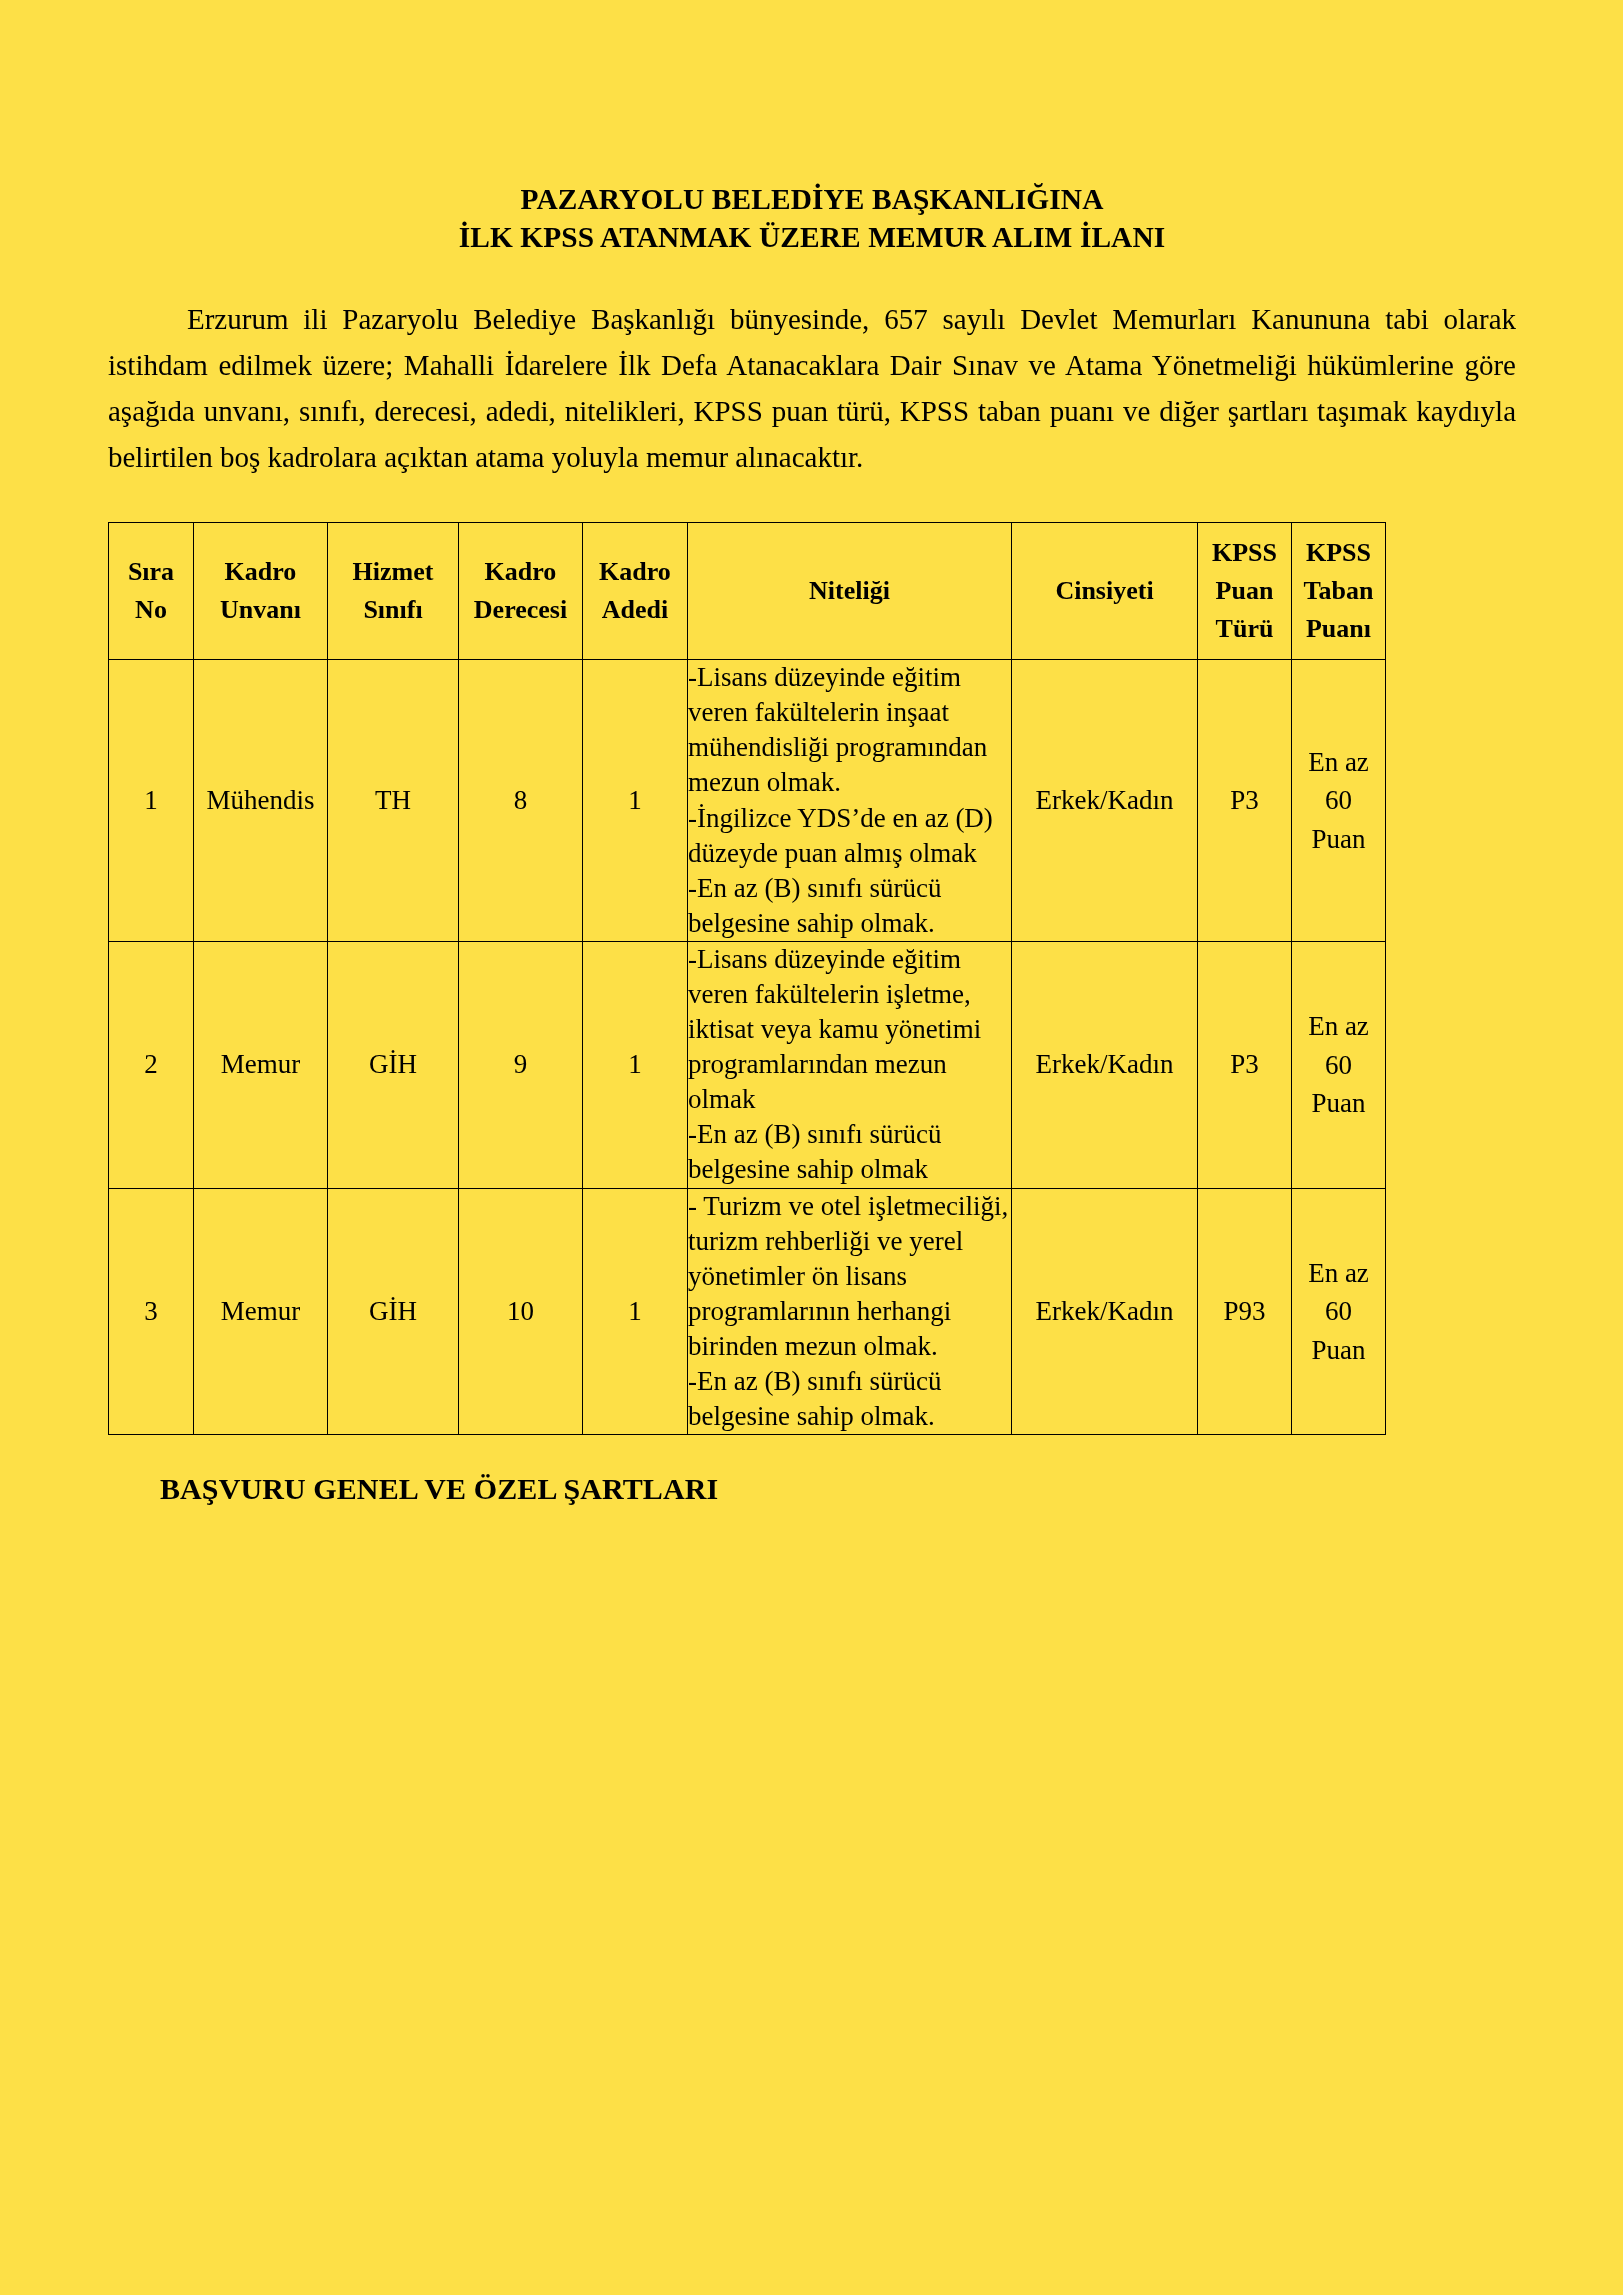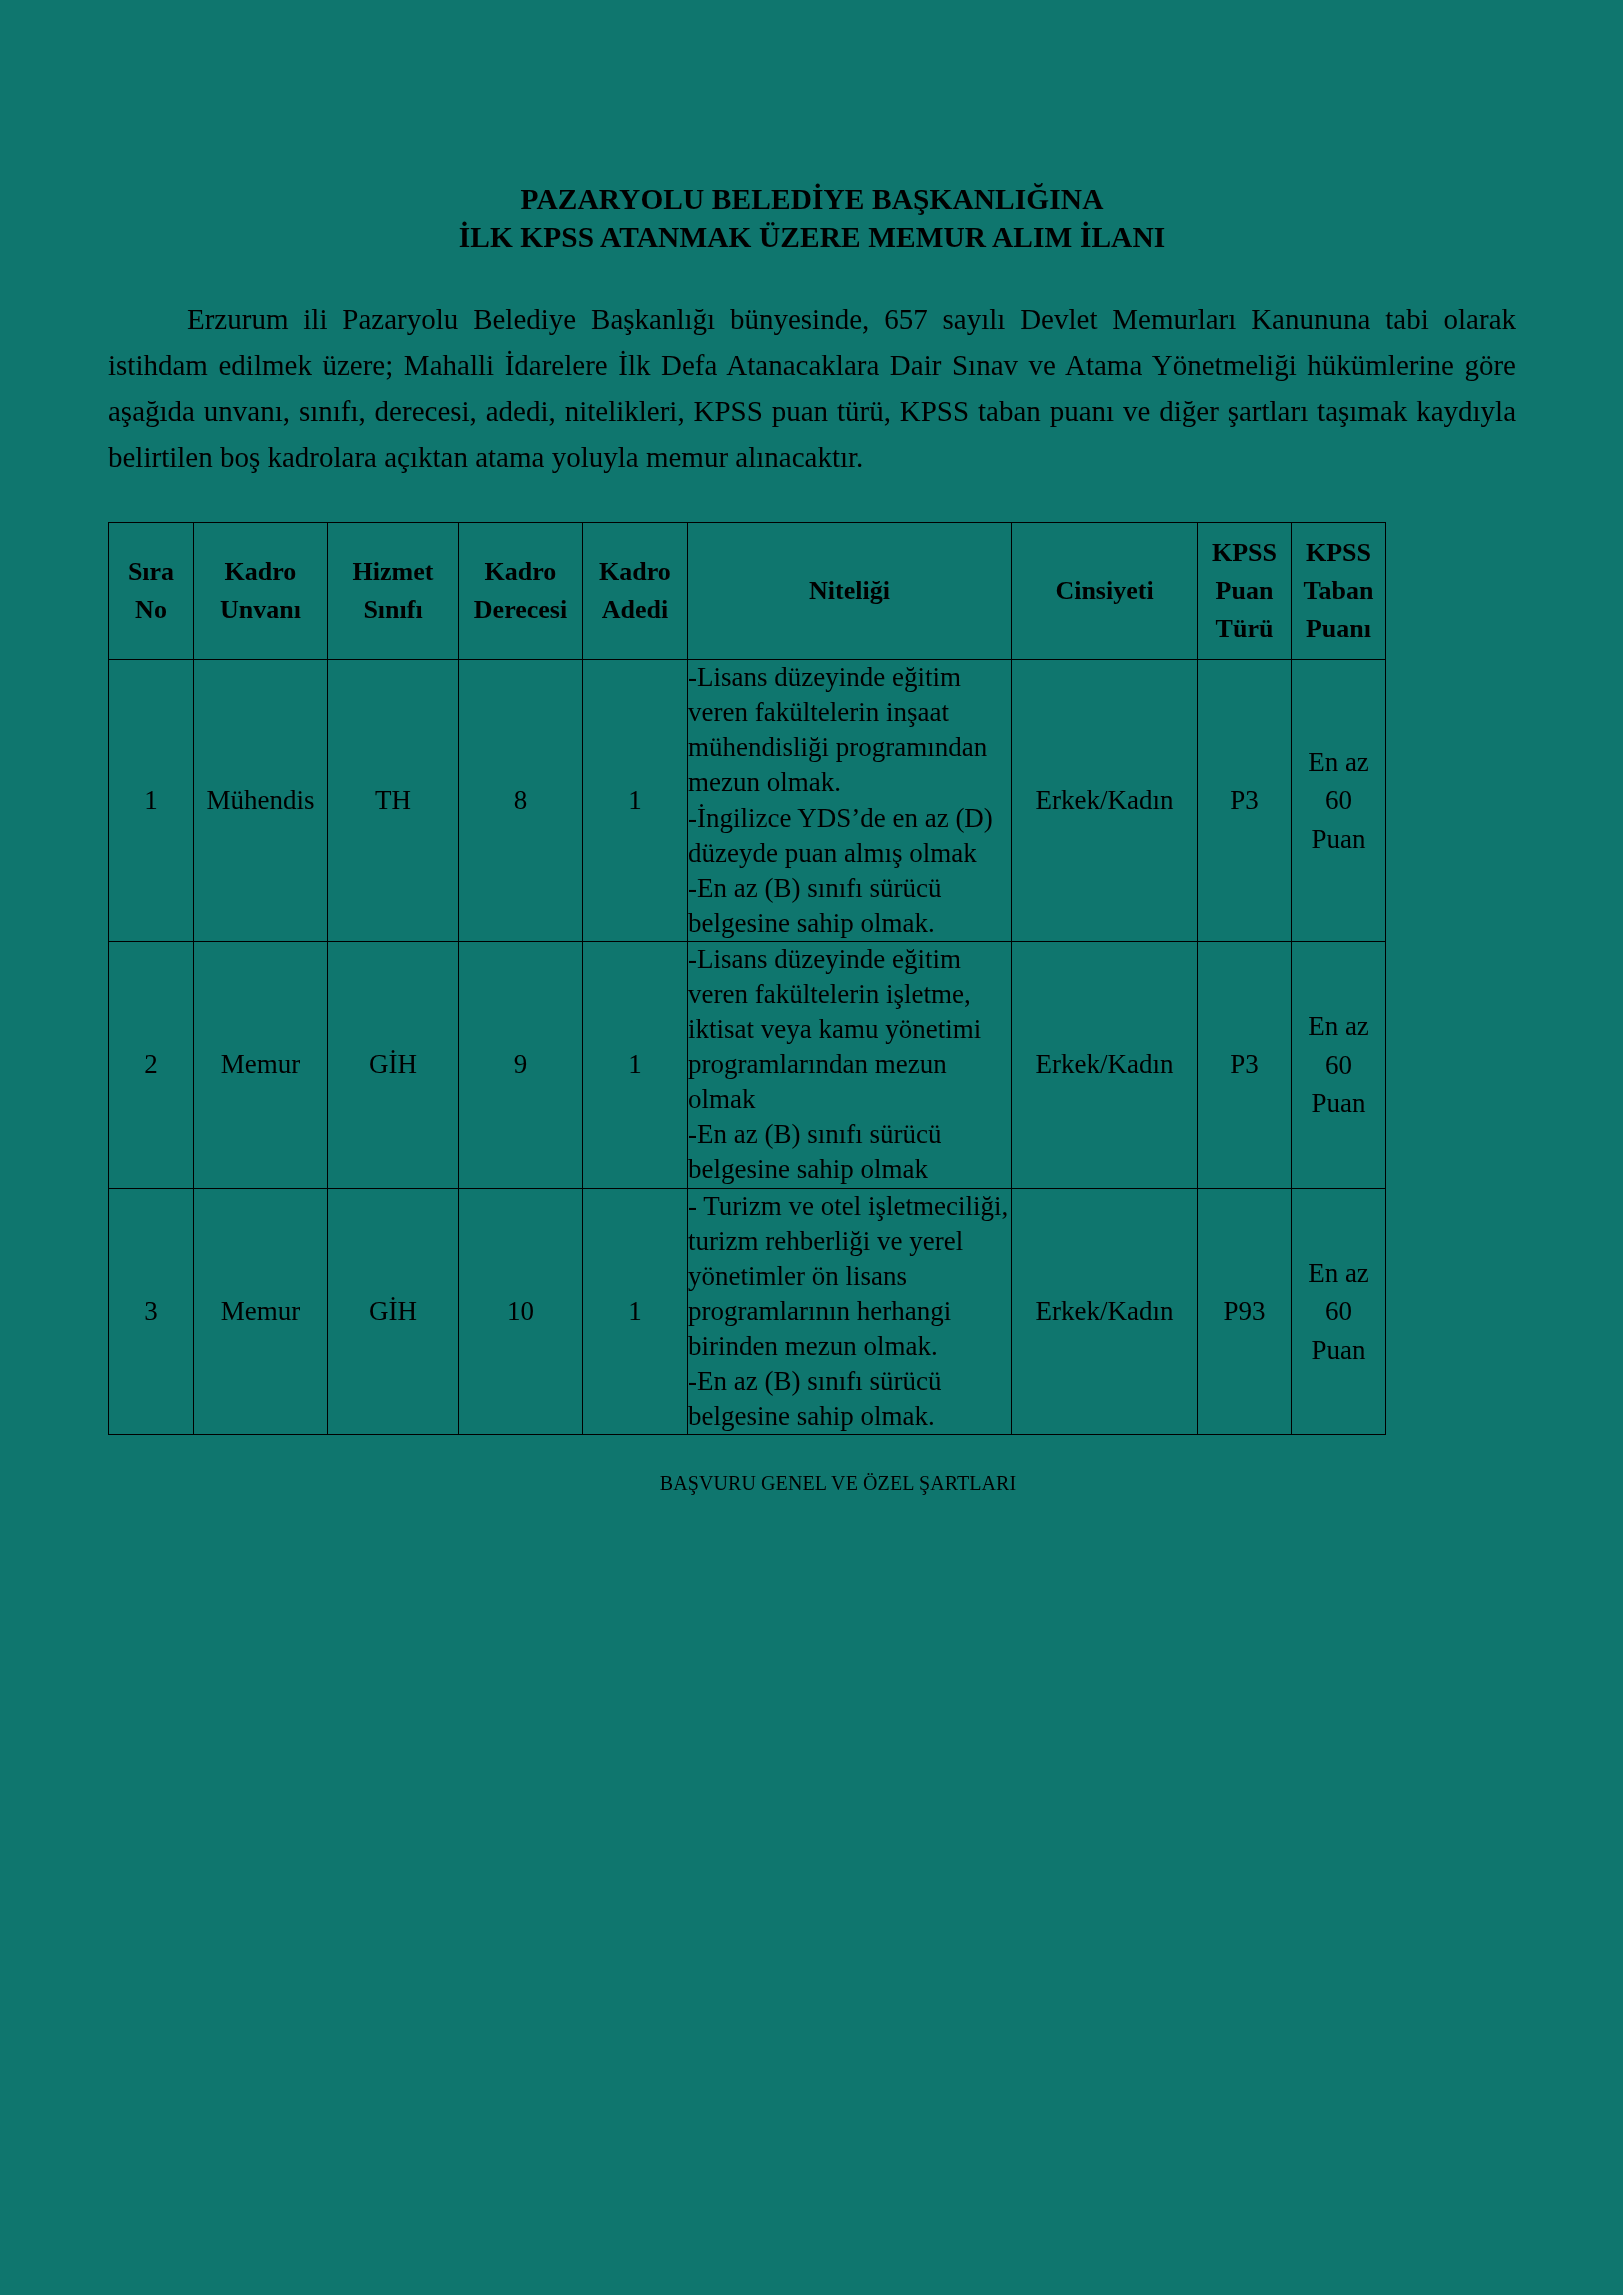--- a/index.html
+++ b/index.html
@@ -14,21 +14,21 @@
     color: #000000;
     -webkit-font-smoothing: antialiased;
   }
 
   .page {
     position: relative;
     width: 1623px;
     height: 2295px;
     box-sizing: border-box;
     padding: 0;
-    background: #0f766e;
+    background: #fde047;
   }
 
   .content {
     position: absolute;
     left: 108px;
     top: 0;
     width: 1408px;
   }
 
   
@@ -106,24 +106,23 @@
     vertical-align: middle;
     line-height: 1.42;
     font-size: 27px;
     white-space: pre-line;
   }
 
   
   .section-heading {
     margin-top: 37px;
     margin-left: 52px;
-    font-size: 20px;
-    font-weight: normal;
+    font-size: 30px;
+    font-weight: bold;
     letter-spacing: 0.1px;
-    text-align: center;
   }
   .closing {
     margin-top: 33px;
     font-size: 29px;
     line-height: 1.58;
     text-align: justify;
     text-justify: inter-word;
     text-indent: 79px;
   }
 </style>

